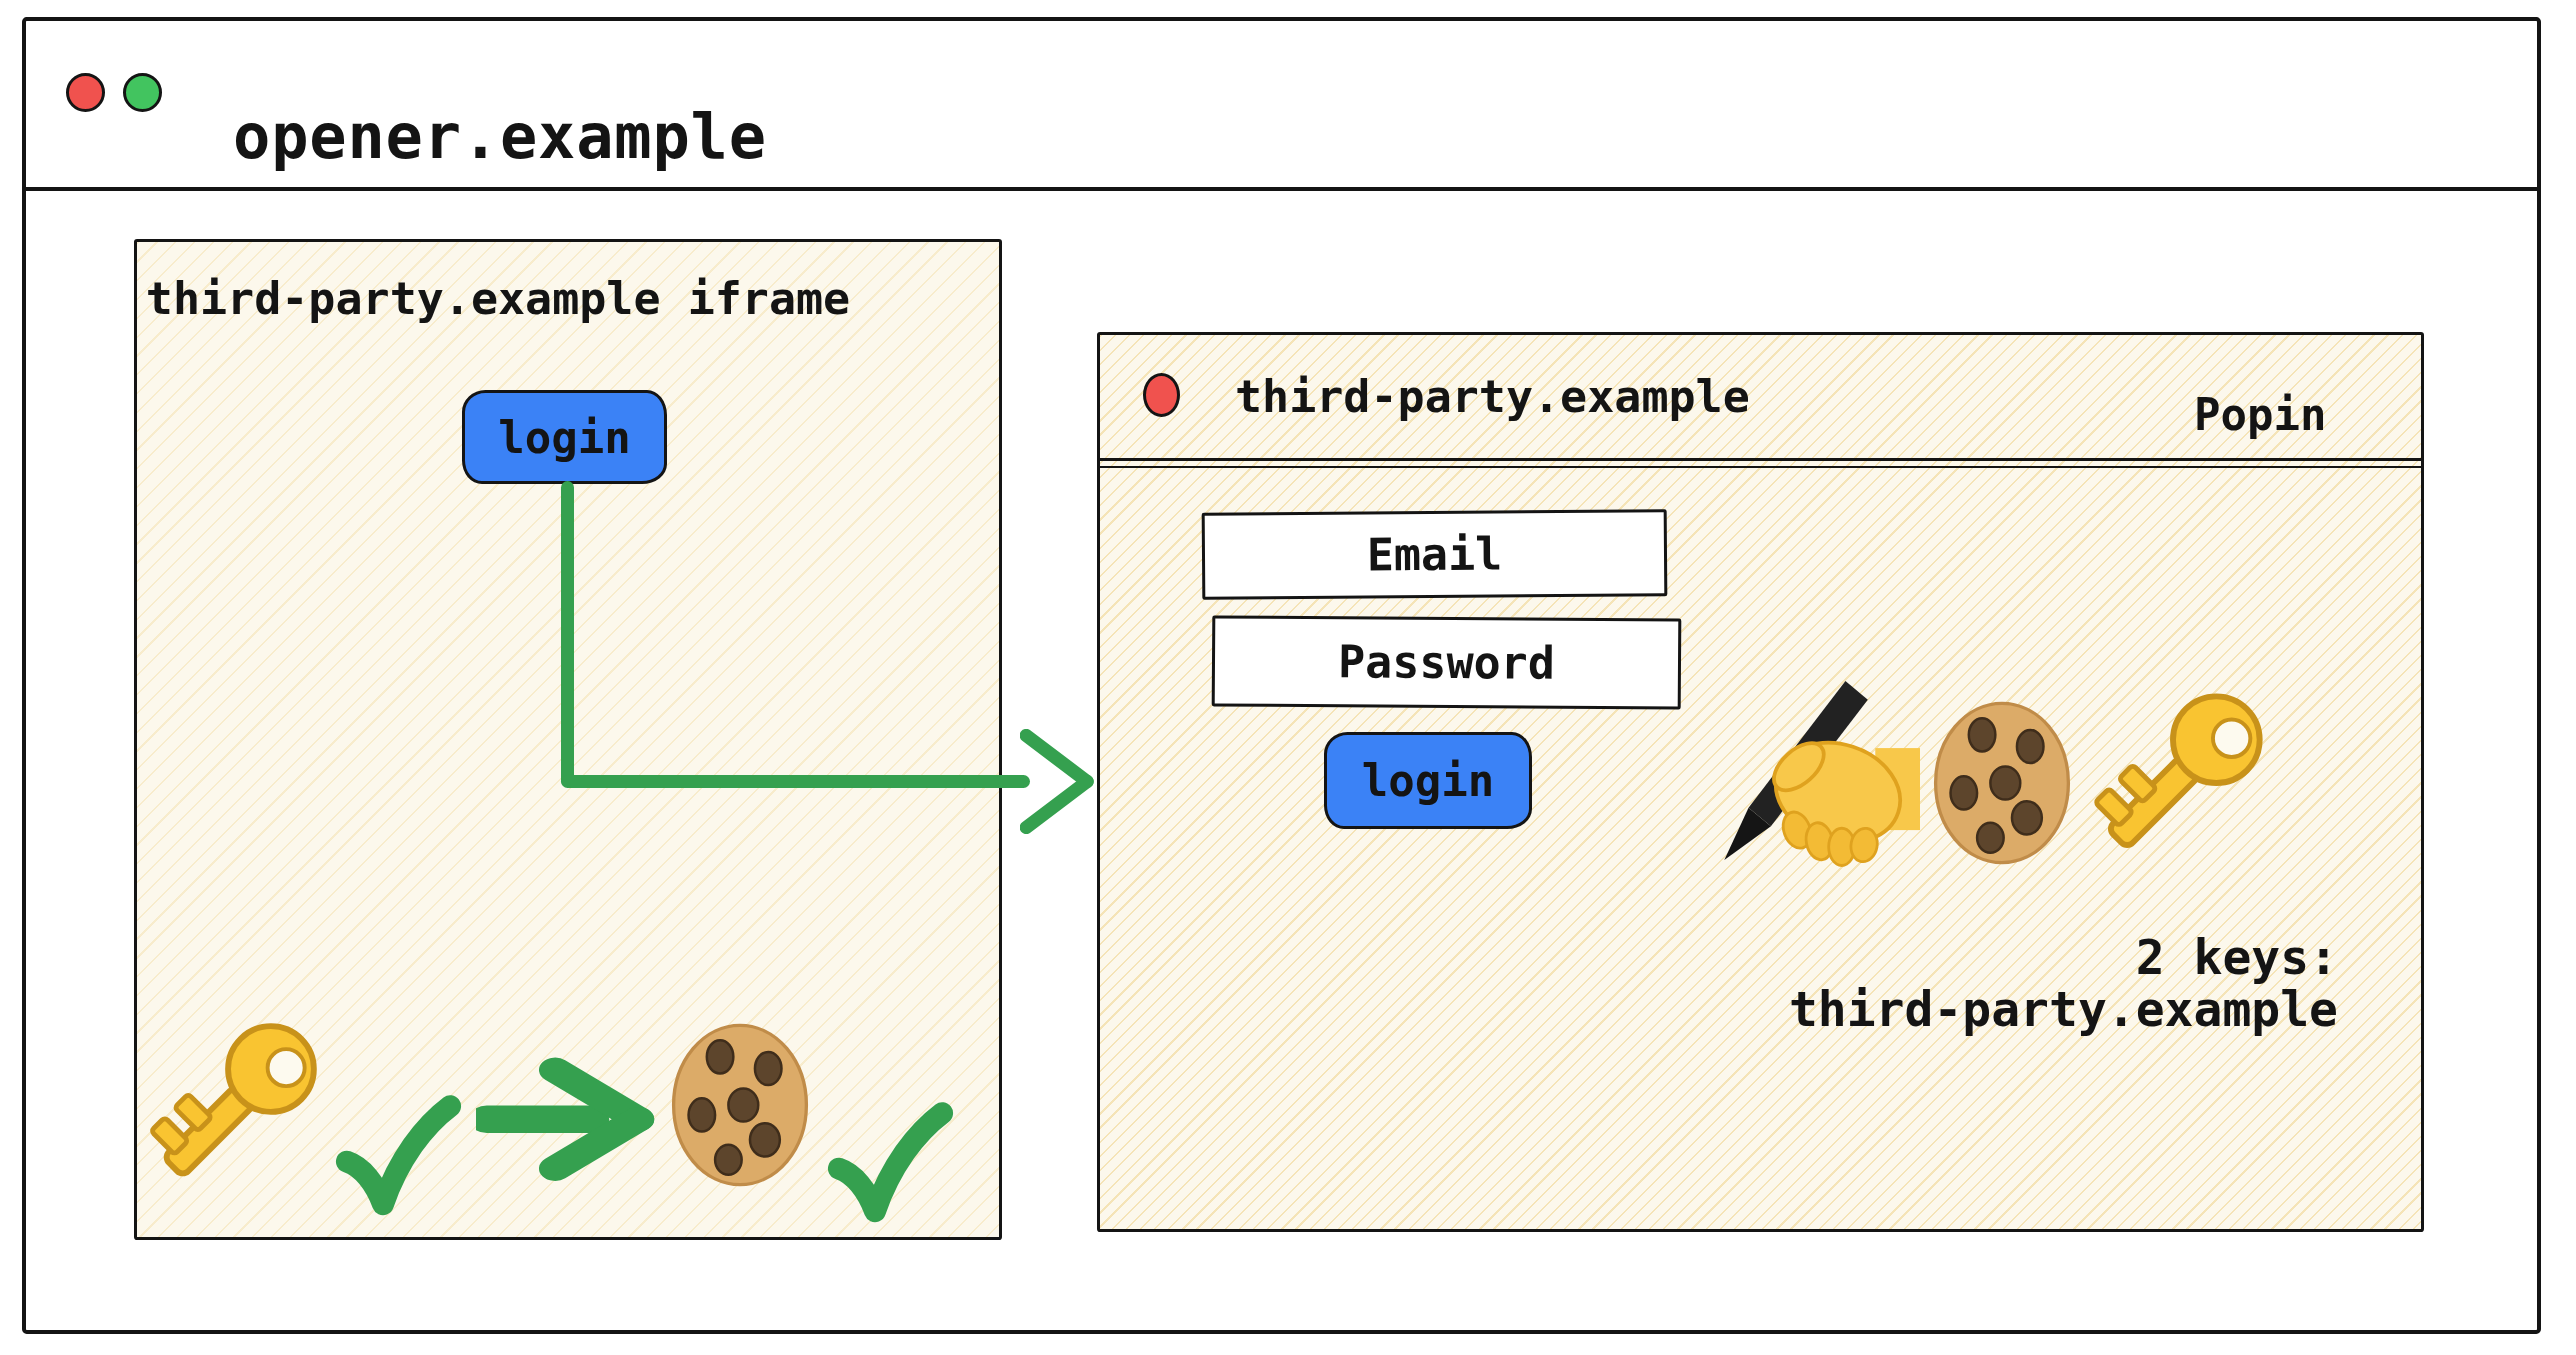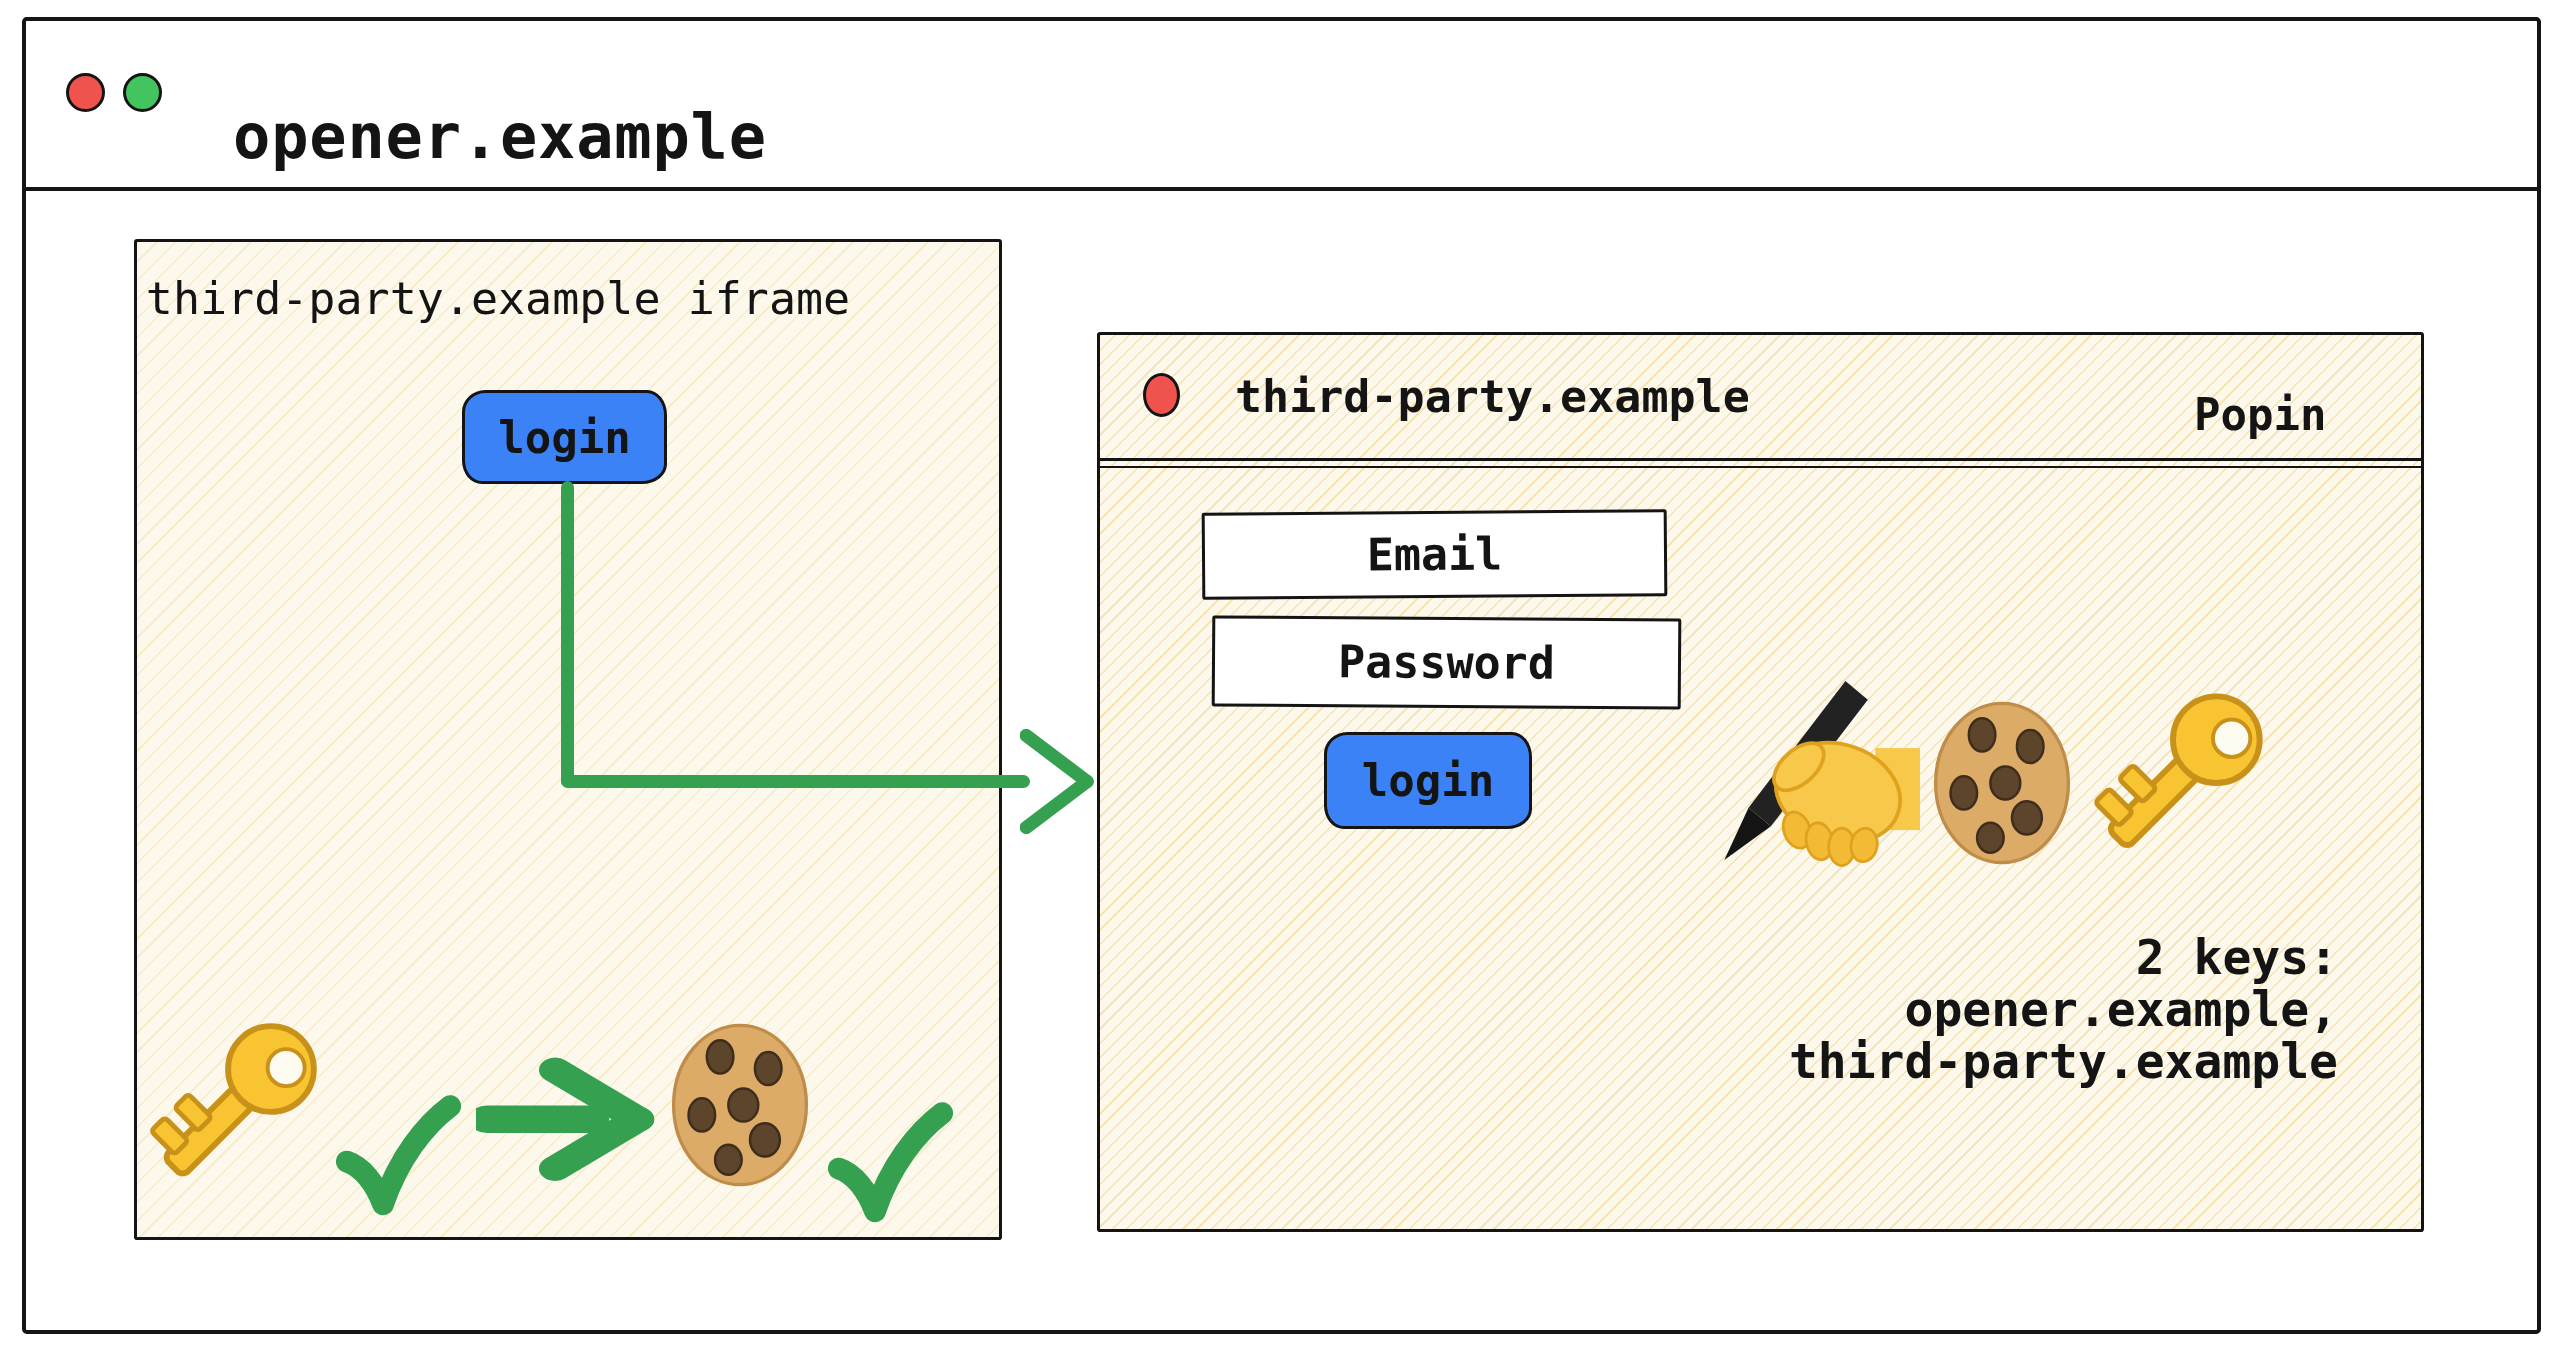--- a/index.html
+++ b/index.html
@@ -35,21 +35,21 @@
       rgba(0,0,0,0) 1.6px, rgba(0,0,0,0) 10px);
   }
   .hatch-faint{
     background-image:repeating-linear-gradient(135deg,
       rgba(238,208,130,0.30) 0px, rgba(238,208,130,0.30) 1.6px,
       rgba(0,0,0,0) 1.6px, rgba(0,0,0,0) 13.3px);
   }
   .iframe-box{left:134px;top:239px;width:868px;height:1001px;}
   .iframe-title{
     left:134px;top:272px;width:728px;text-align:center;
-    font-size:45px;font-weight:400;white-space:nowrap;
+    font-size:45px;font-weight:700;white-space:nowrap;
   }
   .popin-box{left:1097px;top:332px;width:1327px;height:900px;}
   .popin-divider{
     left:1097px;top:458px;width:1327px;height:10px;box-sizing:border-box;
     border-top:3.9px solid #141414;border-bottom:2.3px solid #141414;
   }
   .popin-title{left:1235px;top:369px;font-size:45px;font-weight:700;line-height:56px;white-space:nowrap;}
   .popin-label{left:2194px;top:389px;font-size:44px;font-weight:700;line-height:52px;white-space:nowrap;}
   
   .sketch-btn{
@@ -185,18 +185,17 @@
     </svg>
   <svg class="abs icon" style="left:1919px;top:690px;" width="166" height="186" viewBox="0 0 100 110">
       <use href="#sym-cookie"></use>
     </svg>
   <svg class="abs icon" style="left:2083px;top:676px;" width="197" height="197" viewBox="0 0 100 100">
       <use href="#sym-key"></use>
     </svg>
 
   <div class="abs keys-note">
     <div>2 keys:</div>
-    <div>opener.example,</div>
     <div>third-party.example</div>
   </div>
 
 </div>
 
 
 </body></html>

